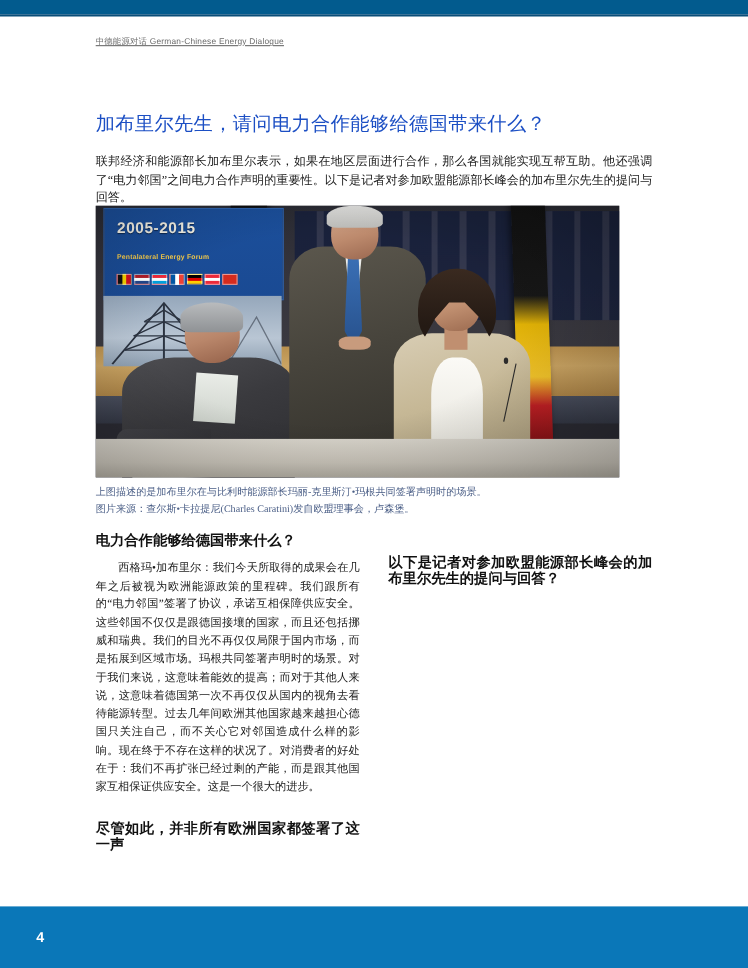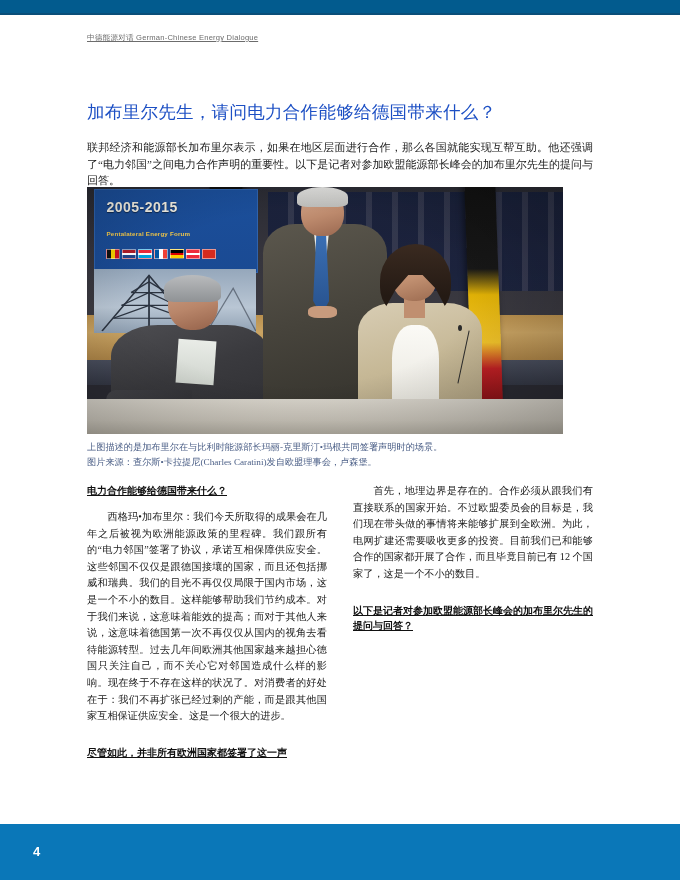--- a/index.html
+++ b/index.html
@@ -322,26 +322,25 @@
     font-size: 10.2px;
     line-height: 16.6px;
     color: #1a1a1a;
   }
   .col-left  { left: 87px; }
   .col-right { left: 353px; }
 
   .q {
     font-family: "Liberation Sans", sans-serif;
     font-weight: bold;
-    font-size: 10px;
+    font-size: 13px;
     line-height: 15px;
     color: #111111;
     margin: 0 0 11px 0;
     text-align: justify;
-    text-decoration: underline;
   }
   .q.spaced { margin-top: 20px; }
   .a {
     margin: 0;
     text-align: justify;
     text-indent: 2em;
     text-justify: inter-character;
   }
 </style>
 </head>
@@ -423,23 +422,22 @@
   </div>
 </div>
 
 <div class="caption">
   <div>上图描述的是加布里尔在与比利时能源部长玛丽-克里斯汀•玛根共同签署声明时的场景。</div>
   <div>图片来源：查尔斯•卡拉提尼(Charles Caratini)发自欧盟理事会，卢森堡。</div>
 </div>
 
 <div class="col col-left">
   <p class="q">电力合作能够给德国带来什么？</p>
-  <p class="a">西格玛•加布里尔：我们今天所取得的成果会在几年之后被视为欧洲能源政策的里程碑。我们跟所有的“电力邻国”签署了协议，承诺互相保障供应安全。这些邻国不仅仅是跟德国接壤的国家，而且还包括挪威和瑞典。我们的目光不再仅仅局限于国内市场，这是一个不小的数目。这样能够帮助我们节约成本。对于我们来说，这意味着能效的提高；而对于其他人来说，这意味着德国第一次不再仅仅从国内的视角去看待能源转型。过去几年间欧洲其他国家越来越担心德国只关注自己，而不关心它对邻国造成什么样的影响。现在终于不存在这样的状况了。对消费者的好处在于：我们不再扩张已经过剩的产能，而是跟其他国家互相保证供应安全。这是一个很大的进步。</p>
+  <p class="a">西格玛•加布里尔：我们今天所取得的成果会在几年之后被视为欧洲能源政策的里程碑。我们跟所有的“电力邻国”签署了协议，承诺互相保障供应安全。这些邻国不仅仅是跟德国接壤的国家，而且还包括挪威和瑞典。我们的目光不再仅仅局限于国内市场，而是拓展到区域市场。玛根共同签署声明时的场景。对于我们来说，这意味着能效的提高；而对于其他人来说，这意味着德国第一次不再仅仅从国内的视角去看待能源转型。过去几年间欧洲其他国家越来越担心德国只关注自己，而不关心它对邻国造成什么样的影响。现在终于不存在这样的状况了。对消费者的好处在于：我们不再扩张已经过剩的产能，而是跟其他国家互相保证供应安全。这是一个很大的进步。</p>
   <p class="q spaced">尽管如此，并非所有欧洲国家都签署了这一声</p>
 </div>
 
 <div class="col col-right">
-  <p class="a">首先，地理边界是存在的。合作必须从跟我们有直接联系的国家开始。不过欧盟委员会的目标是，我们现在带头做的事情将来能够扩展到全欧洲。为此，电网扩建还需要吸收更多的投资。目前我们已和能够合作的国家都开展了合作，而且毕竟目前已有 12 个国家了，这是一个不小的数目。</p>
   <p class="q spaced">以下是记者对参加欧盟能源部长峰会的加布里尔先生的提问与回答？</p>
 </div>
 
 <div class="bottom-bar"></div>
 <div class="page-number">4</div>
 
 </body></html>

